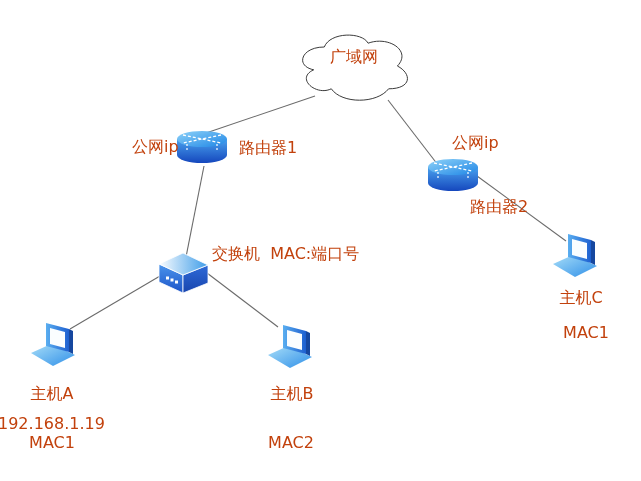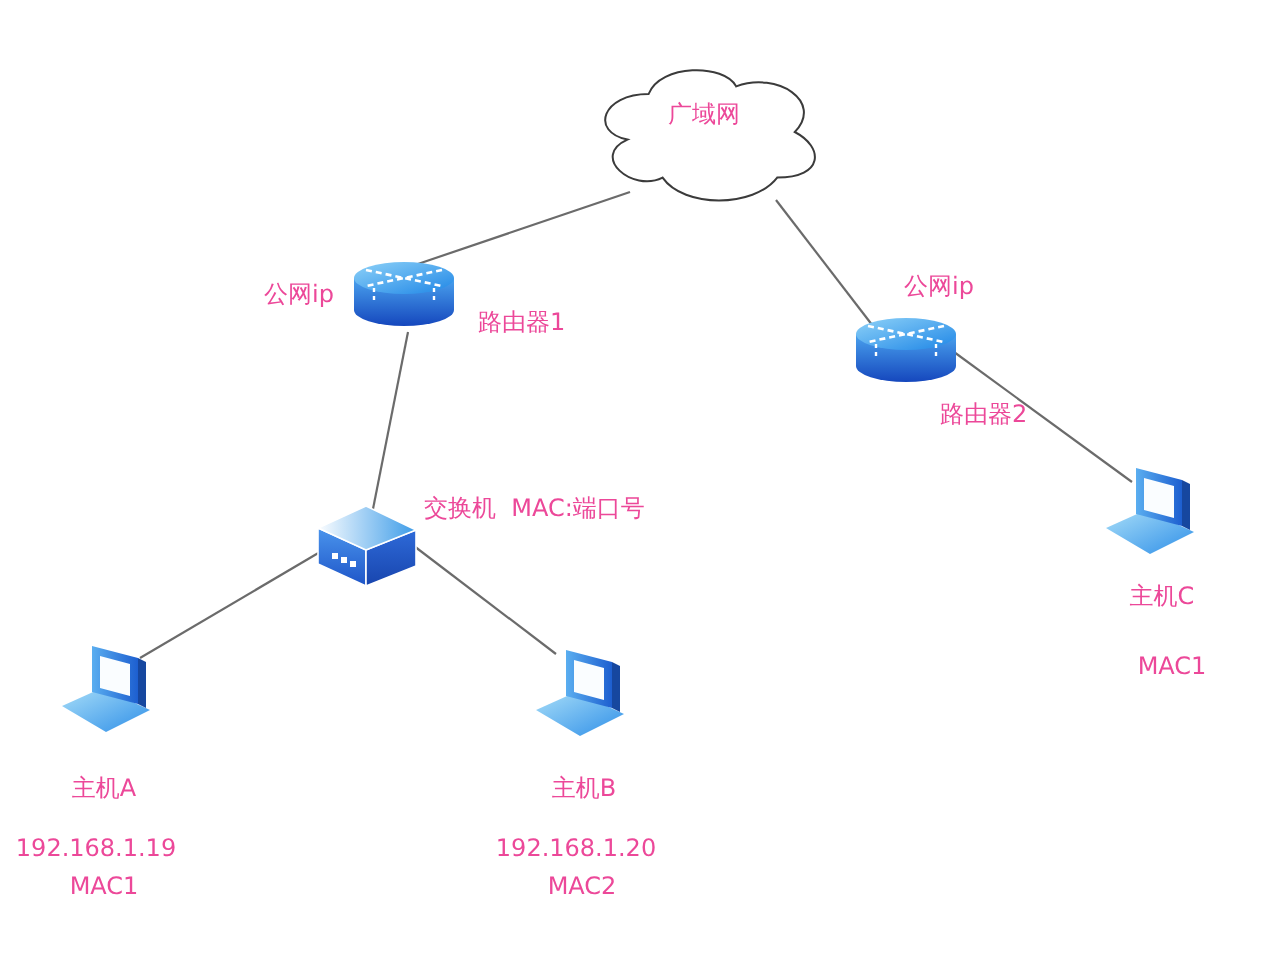--- a/index.html
+++ b/index.html
@@ -2,21 +2,21 @@
 <html><head>
 <meta charset="utf-8">
 <style>
   html,body { margin:0; padding:0; background:#ffffff; }
   .canvas {
     position:relative; width:641px; height:481px; background:#ffffff;
     font-family:"DejaVu Sans","Liberation Sans",sans-serif; overflow:hidden;
   }
   .layer { position:absolute; left:0; top:0; }
   .lbl {
-    position:absolute; font-size:12px; color:#ec4899;
+    position:absolute; font-size:16px; color:#c2410c;
     line-height:14px; white-space:nowrap;
   }
   .lbl.center { text-align:center; white-space:nowrap; }
   .lbl.pre { white-space:pre; }
 </style>
 </head>
 <body>
 
 <div class="canvas">
 
@@ -98,31 +98,30 @@
     </g>
 
     <use href="#laptopShape" x="31" y="322"></use>
     <use href="#laptopShape" x="268" y="324"></use>
     <use href="#laptopShape" x="553" y="233"></use>
   </svg>
 
   <div class="lbl center" style="left:330px; top:50px; width:44px;">广域网</div>
 
   <div class="lbl" style="left:132px; top:140px;">公网ip</div>
-  <div class="lbl" style="left:239px; top:154px;">路由器1</div>
+  <div class="lbl" style="left:239px; top:141px;">路由器1</div>
 
   <div class="lbl" style="left:452px; top:136px;">公网ip</div>
   <div class="lbl" style="left:427px; top:200px;margin-left:43px;">路由器2</div>
 
   <div class="lbl center" style="left:2px; top:387px; width:100px;">主机A</div>
 
   <div class="lbl pre" style="left:212px; top:247px;">交换机  MAC:端口号</div>
   <div class="lbl center" style="left:-2px; top:417px; width:100px;">192.168.1.19</div>
   <div class="lbl center" style="left:2px; top:436px; width:100px;">MAC1</div>
 
   <div class="lbl center" style="left:242px; top:387px; width:100px;">主机B</div>
-  <div class="lbl center" style="left:238px; top:417px; width:100px;">192.168.1.20</div>
   <div class="lbl center" style="left:241px; top:436px; width:100px;">MAC2</div>
 
   <div class="lbl center" style="left:531px; top:291px; width:100px;">主机C</div>
   <div class="lbl center" style="left:536px; top:326px; width:100px;">MAC1</div>
 
 </div>
 
 </body></html>

